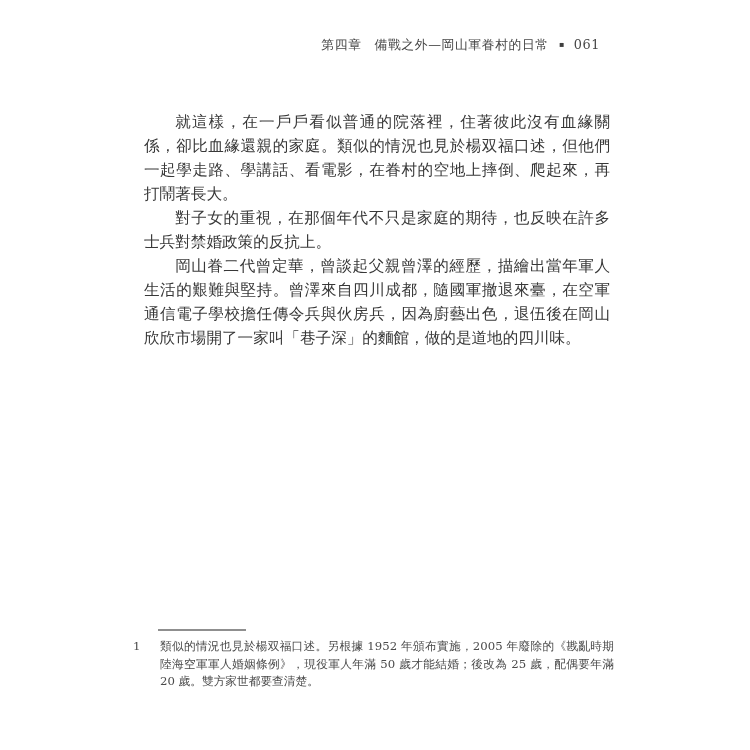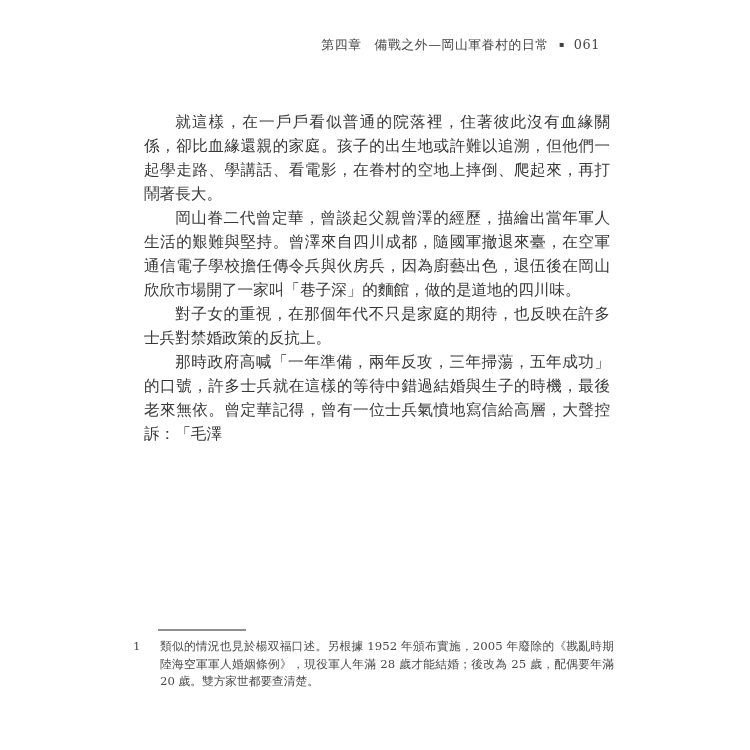--- a/index.html
+++ b/index.html
@@ -74,27 +74,26 @@
 </head>
 <body>
 
 <div class="page">
 
   <div class="running-header">
     <span class="chapter">第四章</span><span>備戰之外—岡山軍眷村的日常</span><span class="bullet">▪</span><span>061</span>
   </div>
 
   <div class="body-text">
-    <p><span>就這樣，在一戶戶看似普通的院落裡，住著彼此沒有血緣關係，卻比血緣還親的家庭。孩子的出生地或許難以追溯，但他們一起學走路、學講話、看電影，在眷村的空地上摔倒、爬起來，再打鬧著長大。</span></p>
+    <p><span>就這樣，在一戶戶看似普通的院落裡，住著彼此沒有血緣關係，卻比血緣還親的家庭。類似的情況也見於楊双福口述，但他們一起學走路、學講話、看電影，在眷村的空地上摔倒、爬起來，再打鬧著長大。</span></p>
+    <p><span>對子女的重視，在那個年代不只是家庭的期待，也反映在許多士兵對禁婚政策的反抗上。</span></p>
     <p><span>岡山眷二代曾定華，曾談起父親曾澤的經歷，描繪出當年軍人生活的艱難與堅持。曾澤來自四川成都，隨國軍撤退來臺，在空軍通信電子學校擔任傳令兵與伙房兵，因為廚藝出色，退伍後在岡山欣欣市場開了一家叫「巷子深」的麵館，做的是道地的四川味。</span></p>
-    <p><span>對子女的重視，在那個年代不只是家庭的期待，也反映在許多士兵對禁婚政策的反抗上。</span></p>
-    <p><span>那時政府高喊「一年準備，兩年反攻，三年掃蕩，五年成功」的口號，許多士兵就在這樣的等待中錯過結婚與生子的時機，最後老來無依。曾定華記得，曾有一位士兵氣憤地寫信給高層，大聲控訴：「毛澤</span></p>
   </div>
 
   <div class="footnote">
     <div class="fn-rule"></div>
     <div class="fn-row">
       <span class="fn-num">1</span>
-      <span class="fn-text">類似的情況也見於楊双福口述。另根據 1952 年頒布實施，2005 年廢除的《戡亂時期陸海空軍軍人婚姻條例》，現役軍人年滿 28 歲才能結婚；後改為 25 歲，配偶要年滿 20 歲。雙方家世都要查清楚。</span>
+      <span class="fn-text">類似的情況也見於楊双福口述。另根據 1952 年頒布實施，2005 年廢除的《戡亂時期陸海空軍軍人婚姻條例》，現役軍人年滿 50 歲才能結婚；後改為 25 歲，配偶要年滿 20 歲。雙方家世都要查清楚。</span>
     </div>
   </div>
 
 </div>
 
 </body></html>

